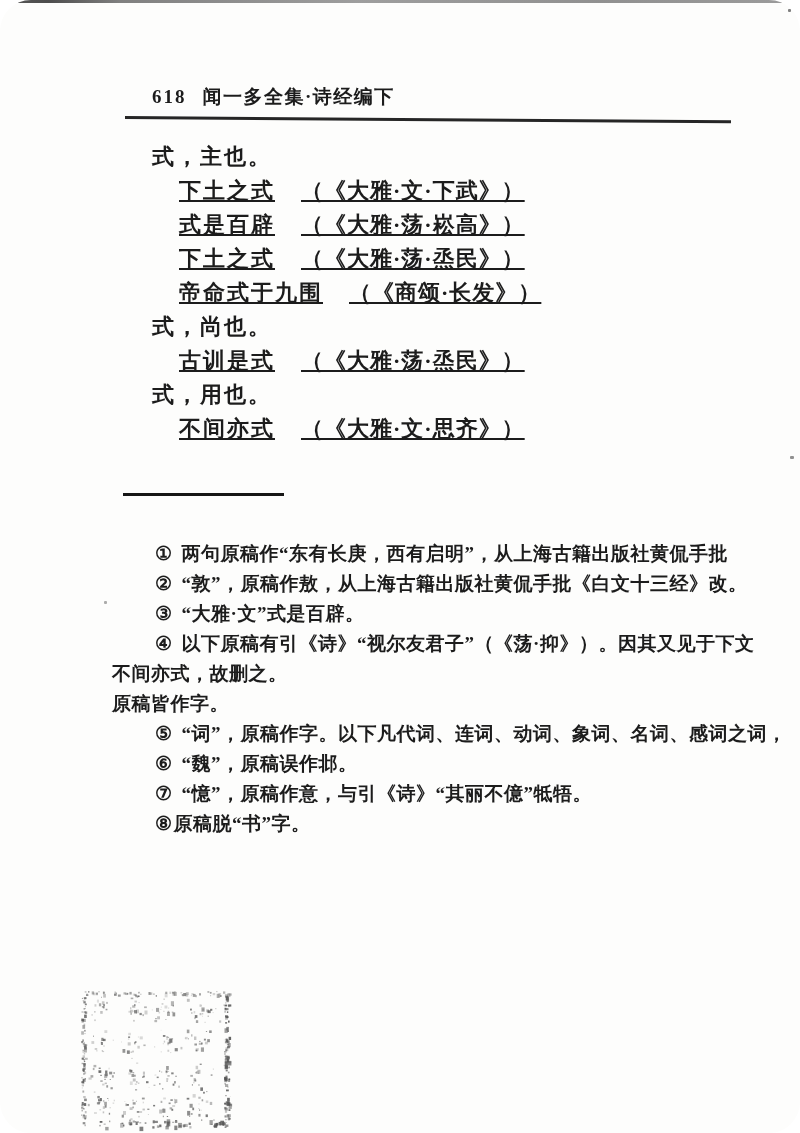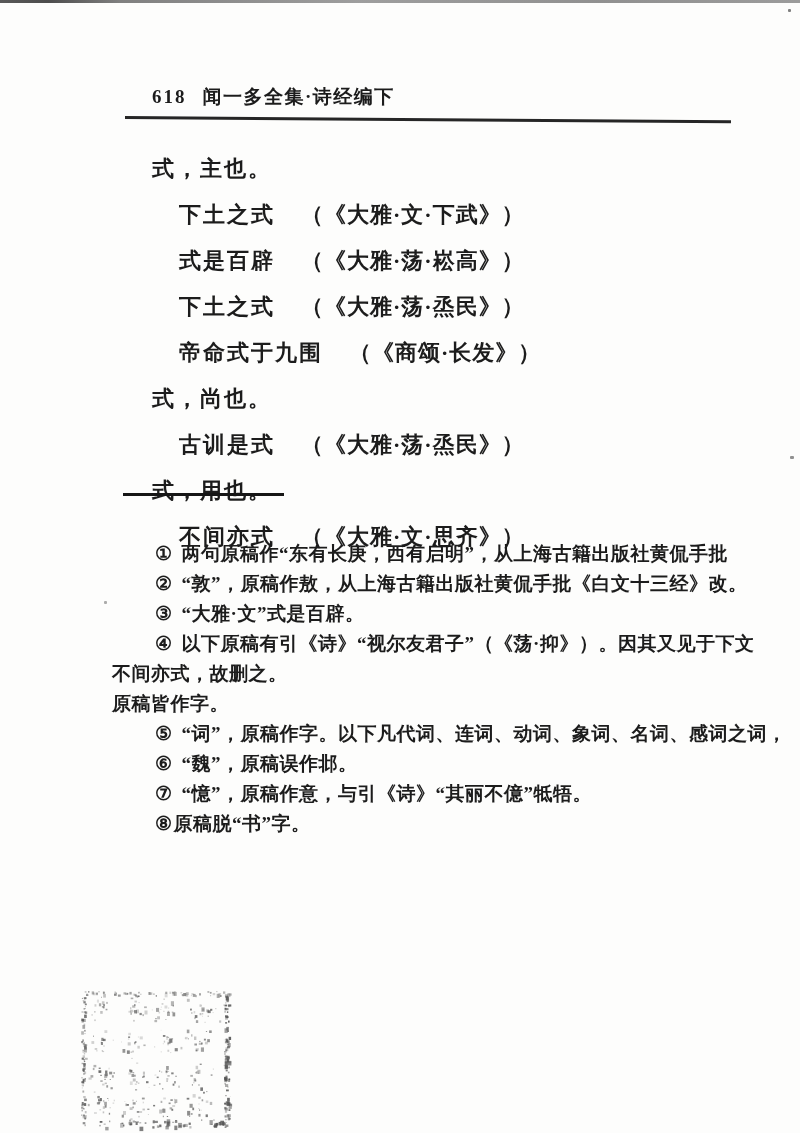--- a/index.html
+++ b/index.html
@@ -8,20 +8,21 @@
     background: #ffffff;
     font-family: "Liberation Serif", "DejaVu Serif", serif;
     color: #1c1c1c;
     position: relative;
     overflow: hidden;
   }
   .page {
     position: absolute; inset: 0;
     background: #fdfdfc;
     overflow: hidden;
+    border-radius: 31px;
   }
 
   
   .top-edge {
     position: absolute; top: 0; left: 0; width: 100%; height: 3px;
     background: linear-gradient(90deg, #3c3c3c 0%, #2e2e2e 6%, #6a6a6a 15%, #8d8d8d 45%, #7d7d7d 75%, #8a8a8a 100%);
     opacity: .85;
   }
   .speck { position: absolute; background: #4a4a4a; border-radius: 1px; }
 
@@ -36,22 +37,22 @@
     position: absolute; top: 116px; left: 125px; width: 606px; height: 2.5px;
     background: #262626;
     transform: rotate(0.4deg); transform-origin: left center;
   }
 
   
   .main {
     position: absolute; top: 140px; left: 152px; width: 560px;
     font-size: 22px; font-weight: 700; letter-spacing: 2px;
   }
-  .m-line { height: 34px; line-height: 34px; white-space: nowrap; margin-top: 12px; }
-  .m-line.ex { padding-left: 27px; }
+  .m-line { height: 34px; line-height: 34px; white-space: nowrap; }
+  .m-line.ex { padding-left: 27px; text-decoration: underline; }
   .m-line .gap { display: inline-block; width: 26px; }
   .m-line .src { letter-spacing: 1px; }
 
   
   .fn-divider {
     position: absolute; top: 493px; left: 123px; width: 161px; height: 3px;
     background: #161616;
   }
   .footnotes {
     position: absolute; top: 539px; left: 112px; width: 640px;

